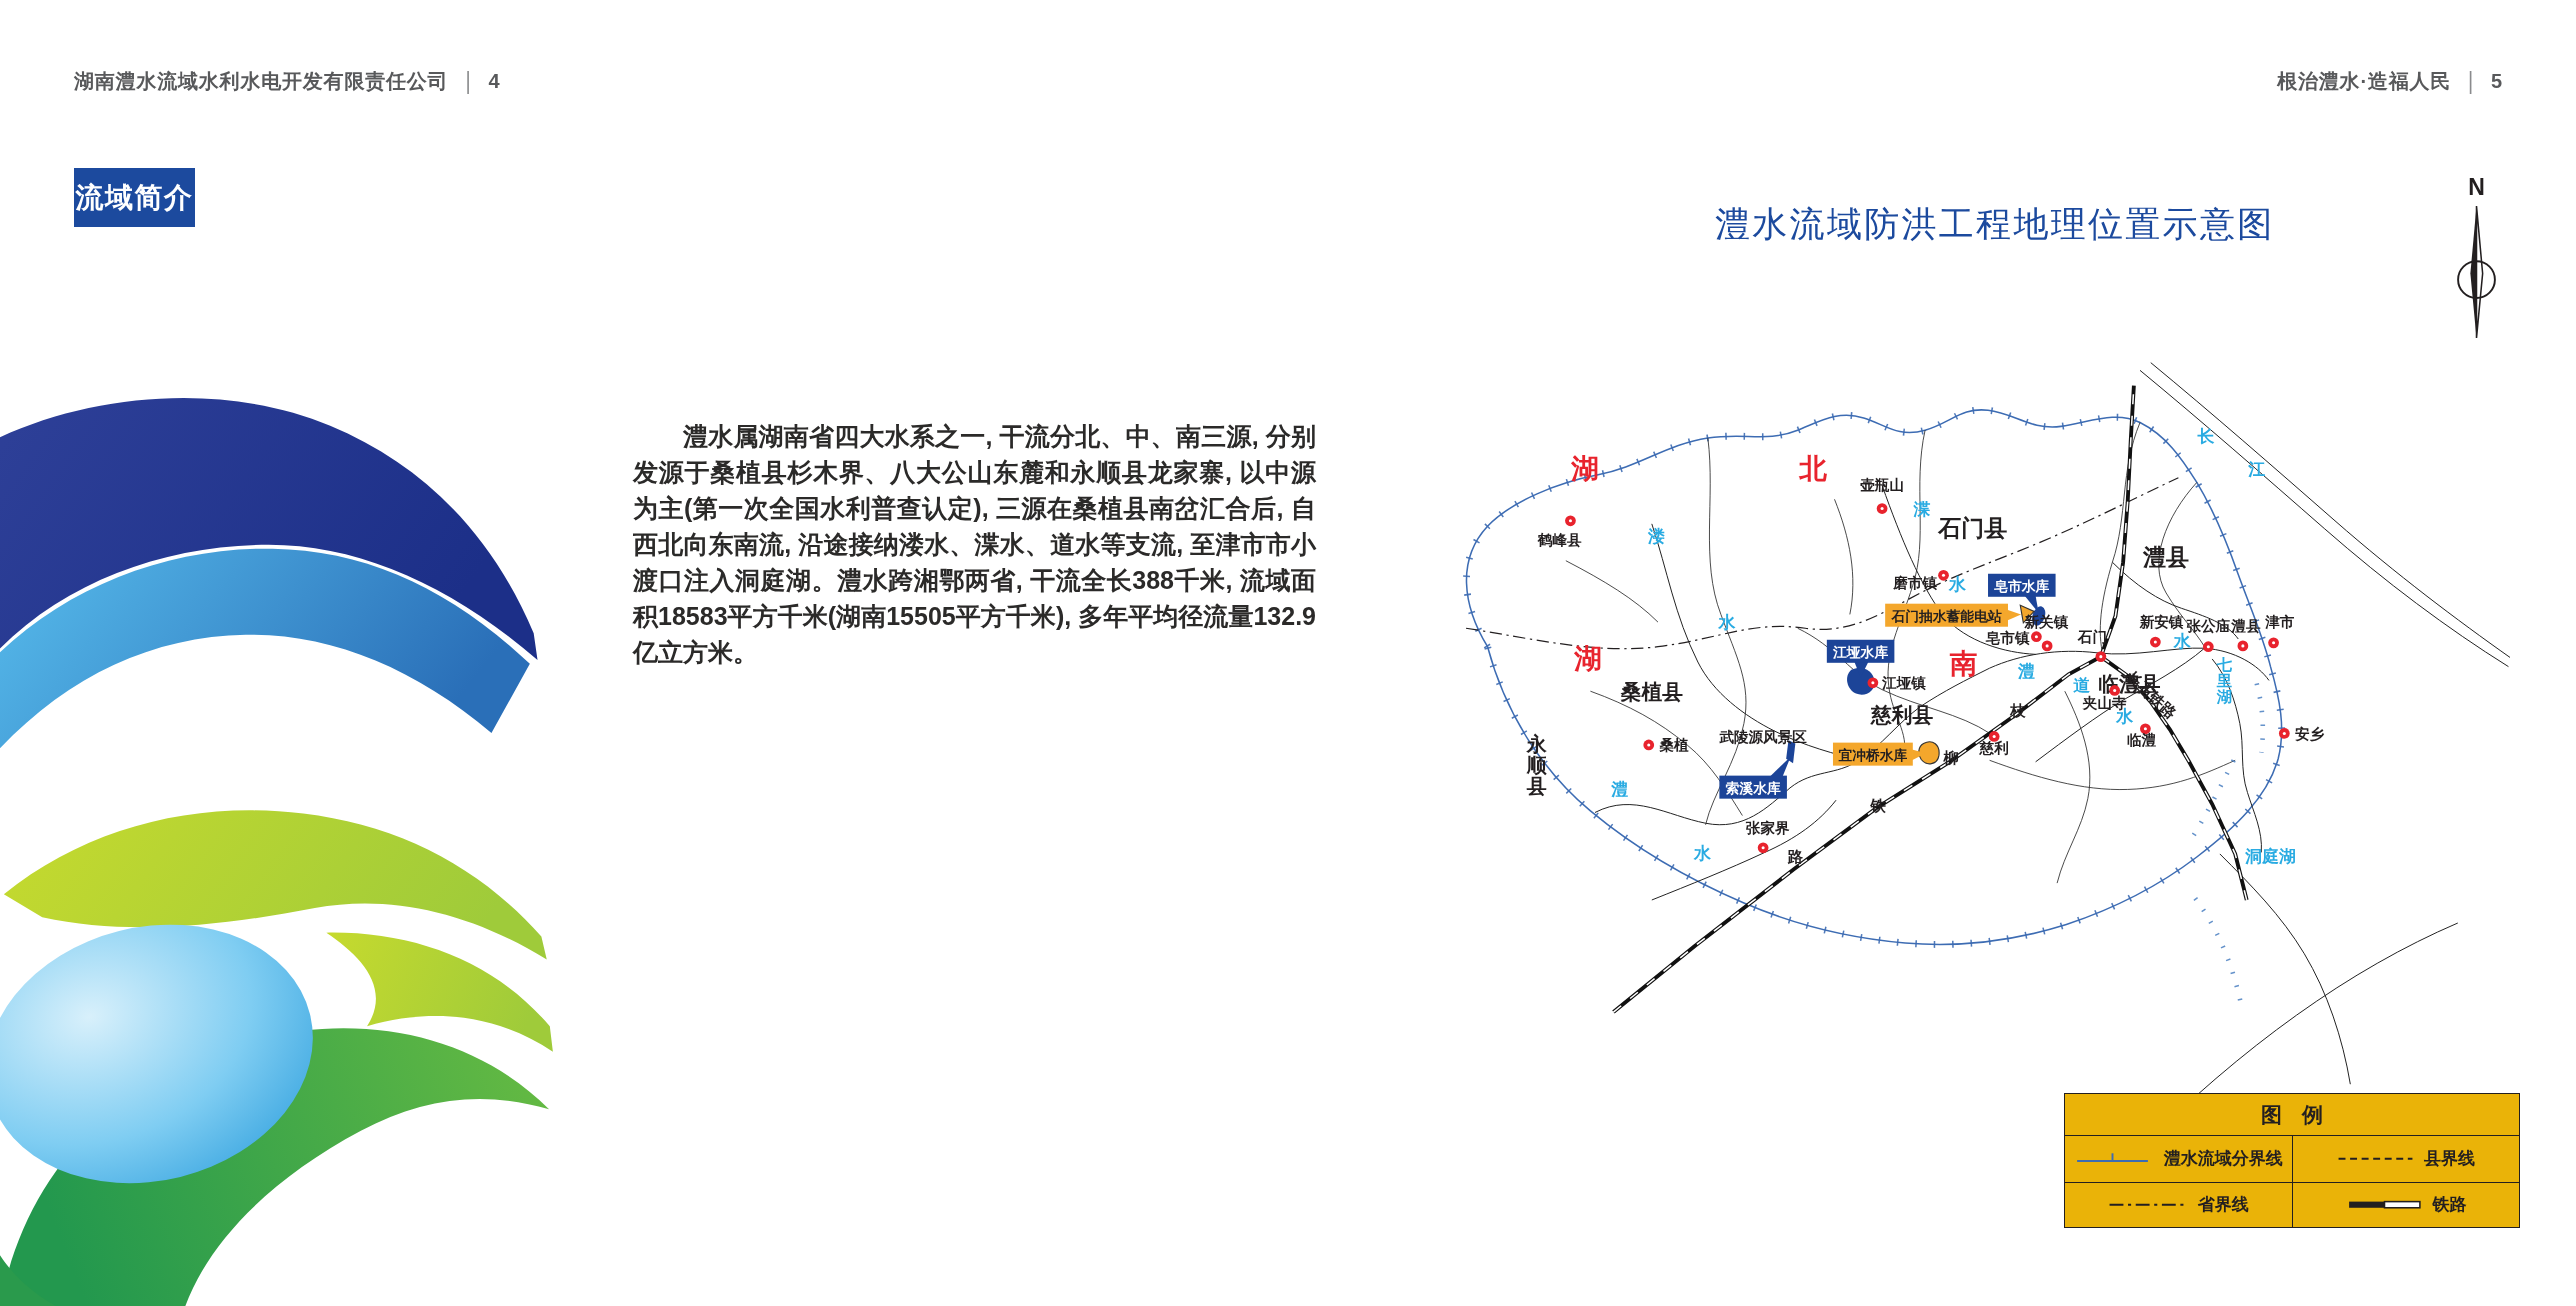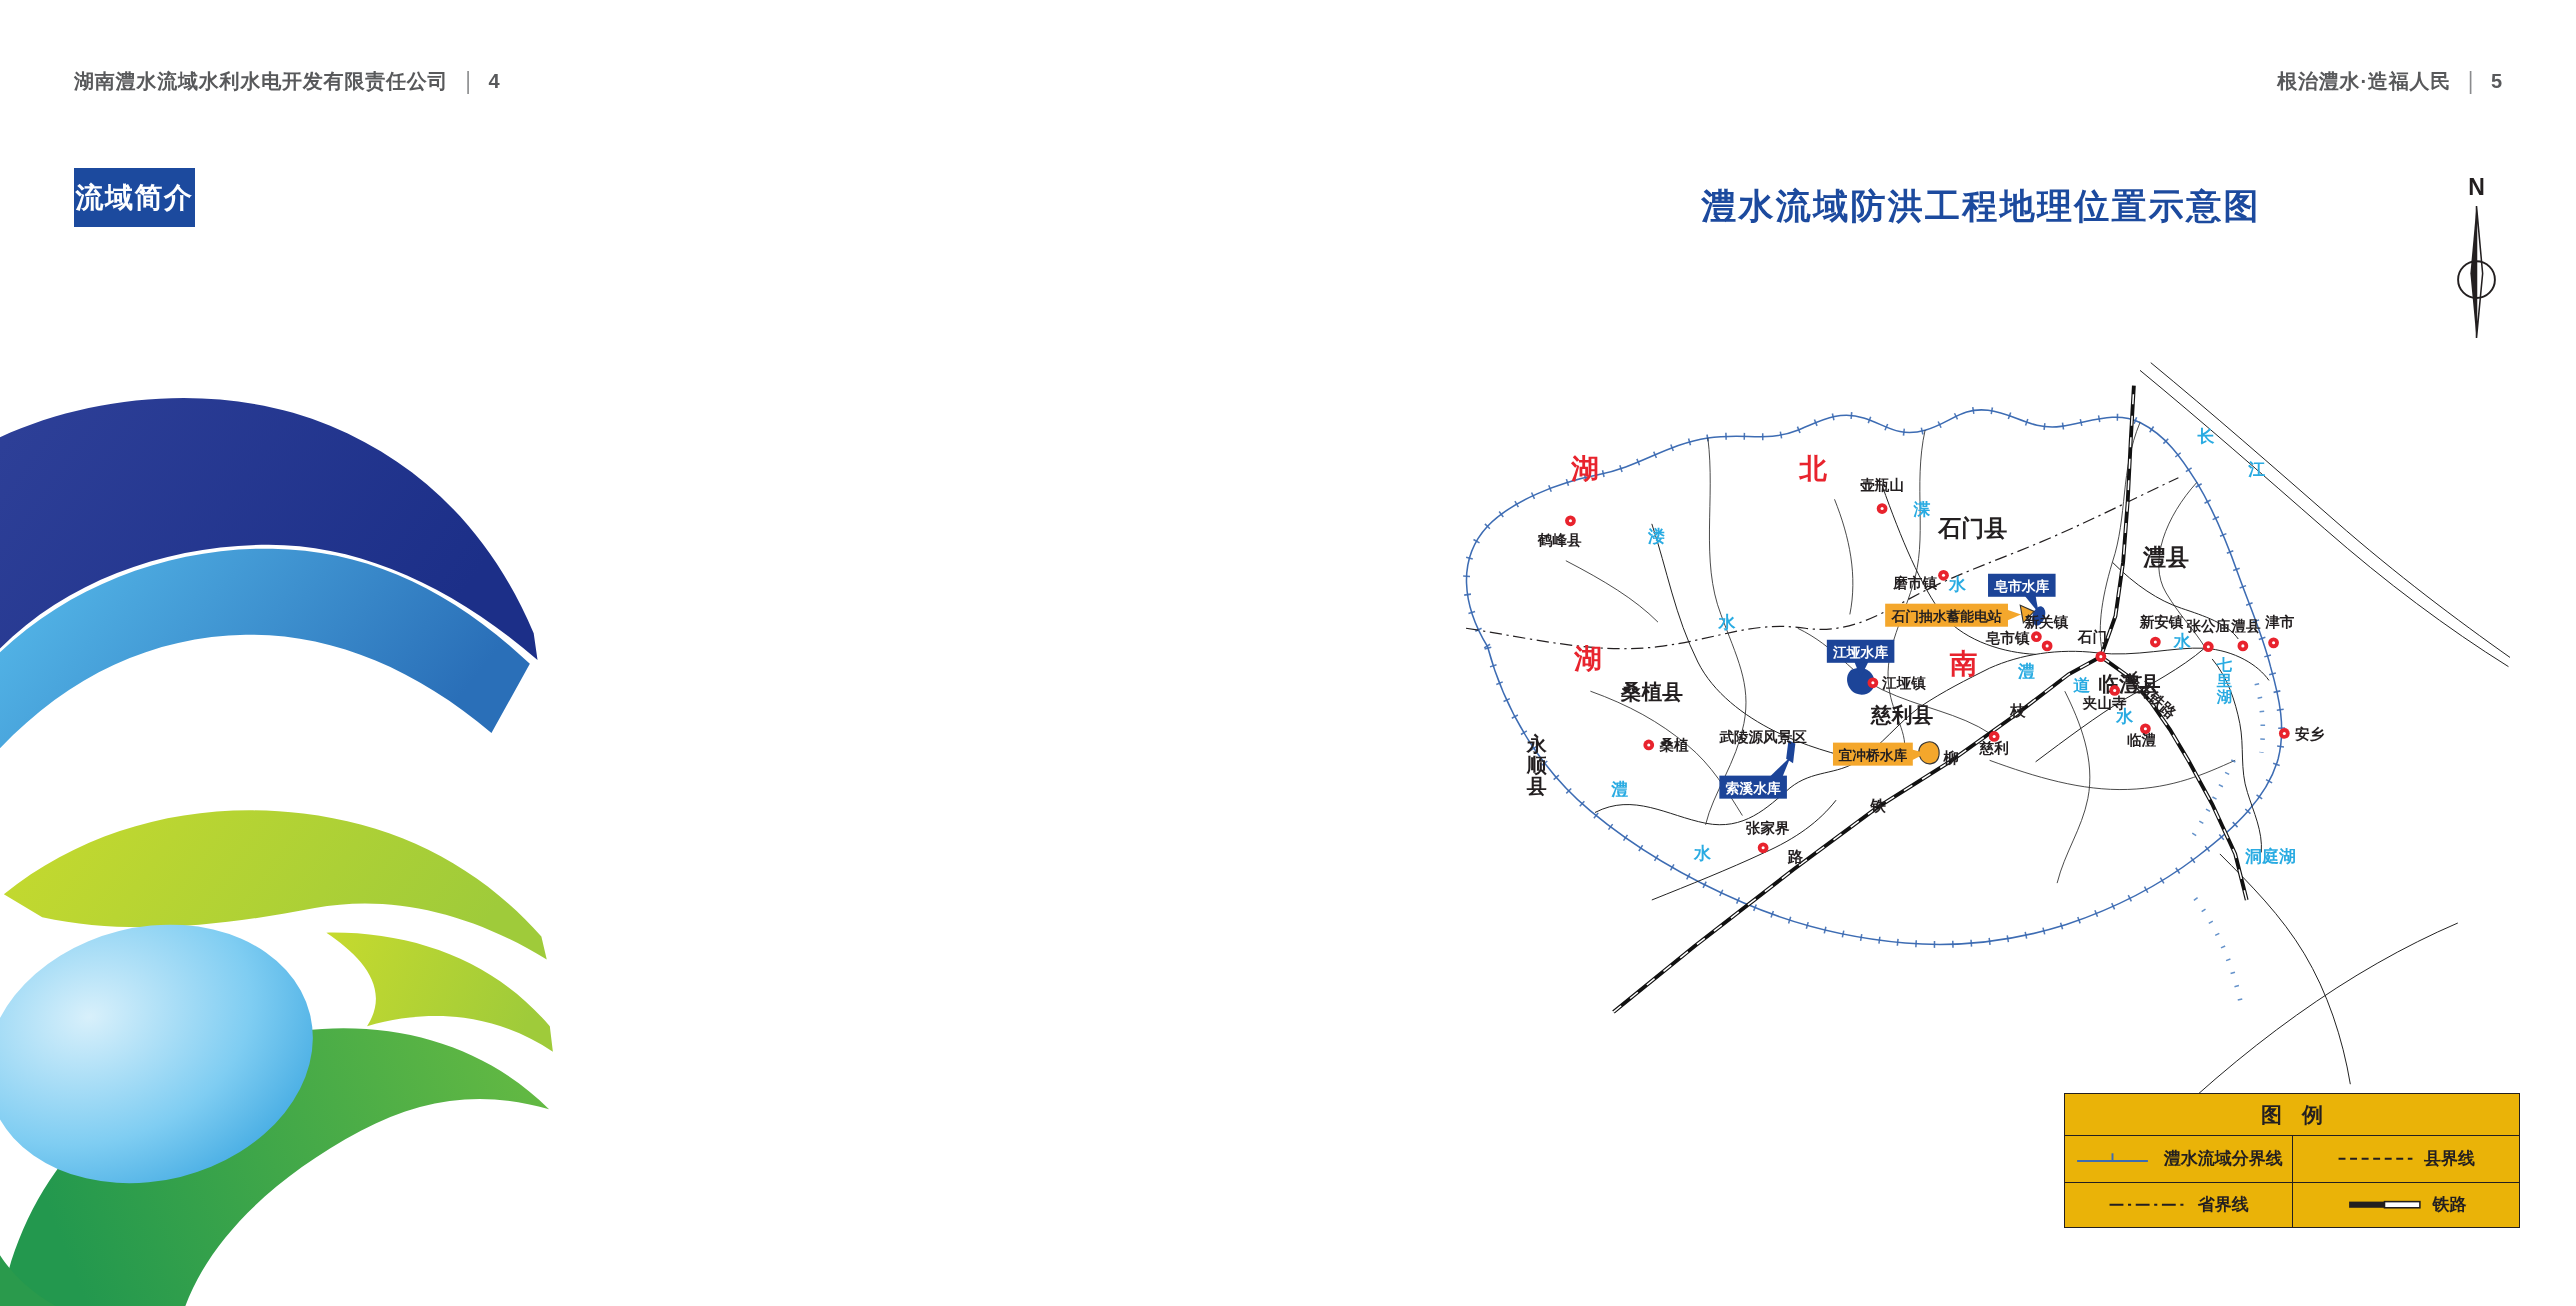--- a/index.html
+++ b/index.html
@@ -14,22 +14,22 @@
   .hdr-right{right:73px;text-align:right;}
   .badge{
     position:absolute;left:74px;top:168px;width:121px;height:59px;
     background:var(--c-accent_blue,#1c4a9e);color:#fff;display:flex;align-items:center;justify-content:center;
     font-size:28px;font-weight:bold;letter-spacing:1.5px;
   }
   .body-text{position:absolute;left:633px;top:418px;width:683px;font-size:25px;line-height:36px;font-weight:600;color:#2b2a29;text-align:justify;}
   .body-text p{margin:0 0 45px 0;text-indent:2em;}
   .logo{position:absolute;left:0;top:395px;width:622px;height:914px;}
   .map-title{
-    position:absolute;left:1697px;top:183px;width:568px;margin:0;text-align:center;
-    font-size:35px;font-weight:bold;color:var(--c-title_blue,#1c4a9e);letter-spacing:2.3px;white-space:nowrap;
+    position:absolute;left:1697px;top:183px;width:568px;margin:18px;text-align:left;
+    font-size:35px;font-weight:normal;color:var(--c-title_blue,#1c4a9e);letter-spacing:2.3px;white-space:nowrap;
   }
   .compass{position:absolute;left:2455px;top:174px;width:43px;height:161px;text-align:center;}
   .compass .n{font-size:23px;font-weight:bold;color:#231f20;display:block;margin-bottom:1.5px;}
   #map{position:absolute;left:1420px;top:361px;width:1090px;height:883px;}
   #map text{font-family:"Liberation Sans","DejaVu Sans",sans-serif;}
   .legend{
     position:absolute;left:2064px;top:1093px;width:456px;height:135px;
     border:1.5px solid #231f20;box-sizing:border-box;background:#eab308;
   }
   .legend .ttl{height:41px;border-bottom:1.5px solid #231f20;display:flex;align-items:center;justify-content:center;
@@ -46,20 +46,21 @@
 
 <header class="hdr hdr-left">
   <span>湖南澧水流域水利水电开发有限责任公司</span><span class="sep">|</span><span>4</span>
 </header>
 
 <div class="badge">
   <span>流域简介</span>
 </div>
 
 <div class="body-text">
+  <p>澧水属湖南省四大水系之一, 干流分北、中、南三源, 分别发源于桑植县杉木界、八大公山东麓和永顺县龙家寨, 以中源为主(第一次全国水利普查认定), 三源在桑植县南岔汇合后, 自西北向东南流, 沿途接纳溇水、渫水、道水等支流, 至津市市小渡口注入洞庭湖。澧水跨湘鄂两省, 干流全长388千米, 流域面积18583平方千米(湖南15505平方千米), 多年平均径流量132.9亿立方米。</p>
 </div>
 
 <div class="logo">
   <svg width="622" height="914" viewBox="0 0 810 1190">
     <defs>
       <linearGradient id="gNavy" x1="0" y1="0" x2="1" y2="0.35">
         <stop offset="0" stop-color="#2e4098"></stop>
           <stop offset="1" stop-color="#1c2f88"></stop>
       </linearGradient>
       <linearGradient id="gBlue" x1="0" y1="0" x2="1" y2="0.3">

